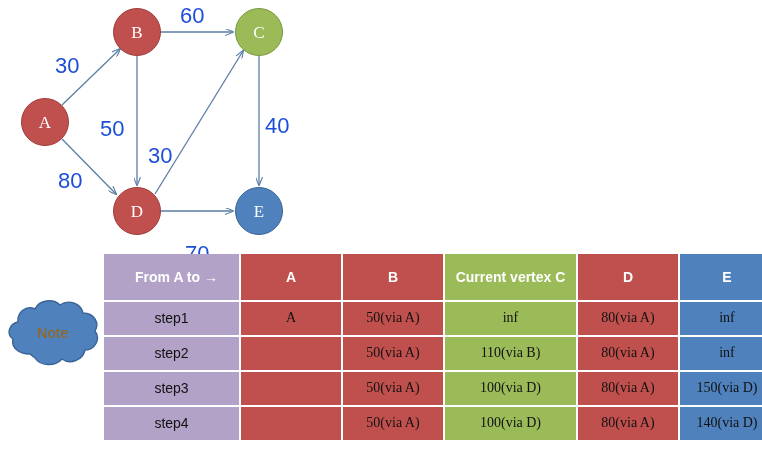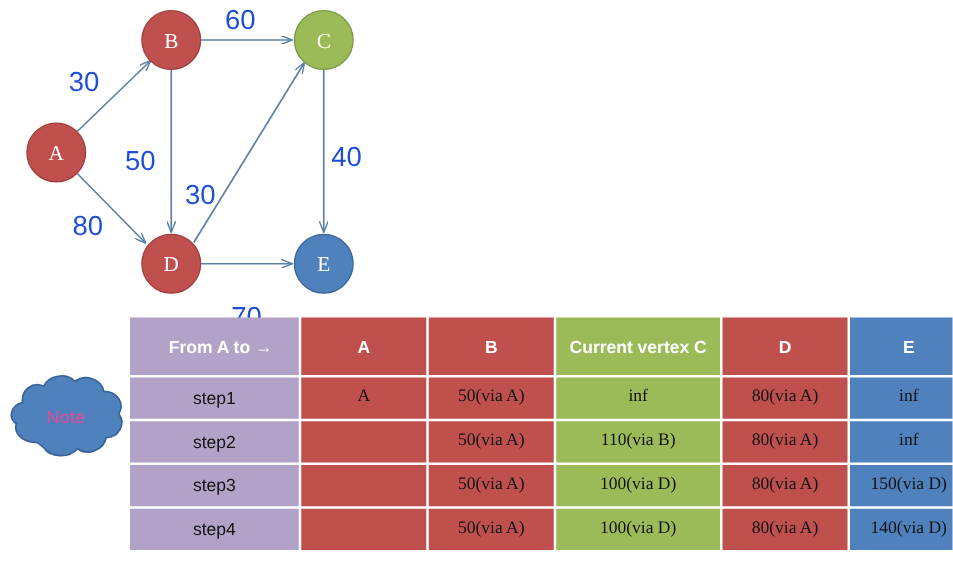--- a/index.html
+++ b/index.html
@@ -64,21 +64,21 @@
   }
   #note-cloud svg { display: block; }
   #note-label {
     position: absolute;
     left: 0; top: 0;
     width: 94px;
     height: 74px;
     display: flex;
     align-items: center;
     justify-content: center;
-    color: #ec4899;
+    color: #a16207;
     font-size: 14px;
     letter-spacing: 0.5px;
     pointer-events: none;
   }
 
   
   #trace-table {
     position: absolute;
     left: 102px;
     top: 252px;

